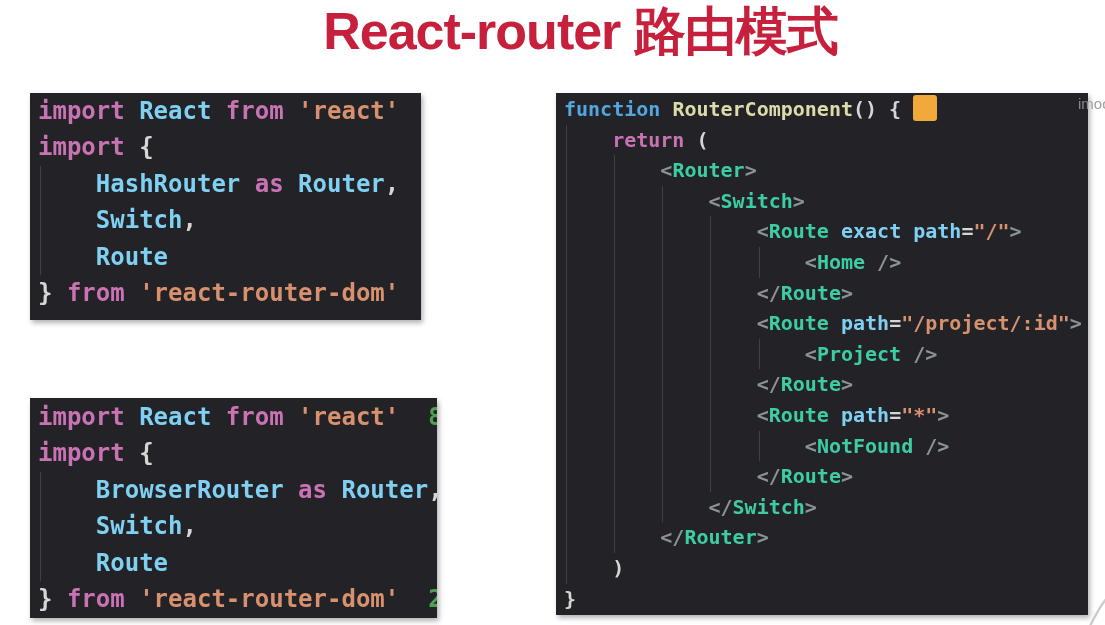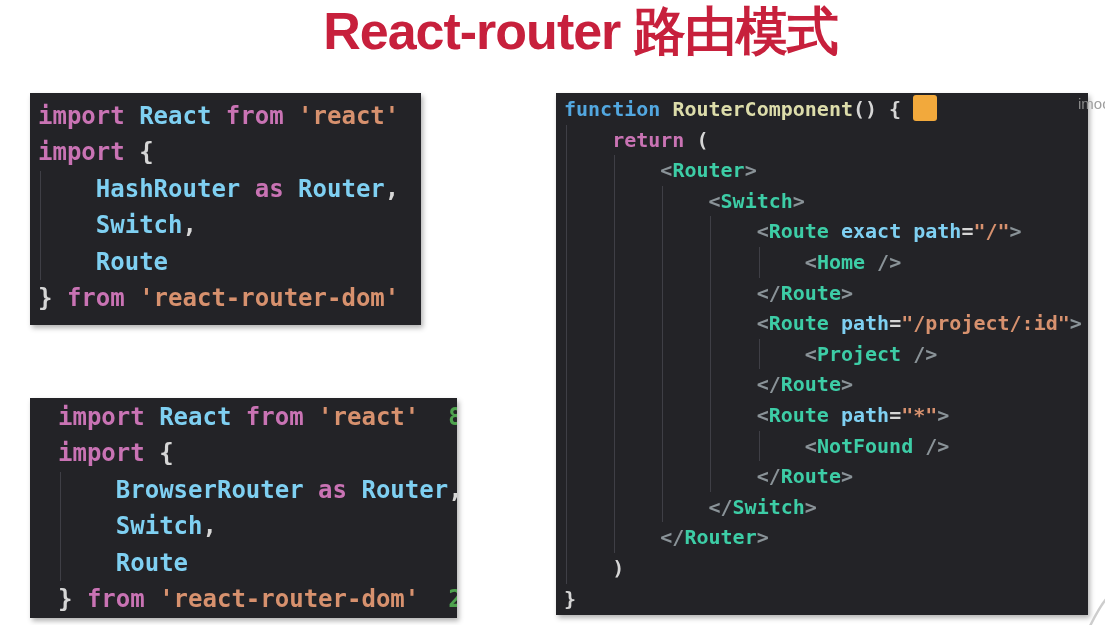--- a/index.html
+++ b/index.html
@@ -11,22 +11,22 @@
     font-family:"Liberation Sans",sans-serif;font-weight:bold;
     font-size:52px;line-height:62px;letter-spacing:-1px;
     color:var(--title-color,#C7203C);
   }
   .code-block{
     position:absolute;background:var(--editor-bg,#232327);
     font-family:"DejaVu Sans Mono","Liberation Mono",monospace;font-weight:bold;
     white-space:pre;overflow:hidden;
     box-shadow:2px 3px 5px rgba(0,0,0,.30);
   }
-  #block-hash   {left:30px;top:93px;width:391px;height:227px;font-size:24px;line-height:36.4px;padding-top:5px;}
-  #block-browser{left:30px;top:398px;width:407px;height:219px;font-size:24px;line-height:36.4px;padding-top:1px;padding-left:20px;}
+  #block-hash   {left:30px;top:93px;width:391px;height:227px;font-size:24px;line-height:36.4px;}
+  #block-browser{left:30px;top:398px;width:407px;height:219px;font-size:24px;line-height:36.4px;padding-top:1px;}
   #block-comp   {left:556px;top:93px;width:532px;height:521px;font-size:20px;line-height:30.6px;padding-top:1px;}
   .code-line{position:relative;padding-left:8px;}
   .indent-guide{position:absolute;top:0;bottom:0;width:0;border-left:1px solid var(--guide-color,#3F3F46);}
   .tok{position:relative;}
   .cursor-block{
     display:inline-block;width:2ch;height:1.28em;
     background:var(--tk-cursor,#F2A93C);border-radius:3px;
     vertical-align:-0.25em;position:relative;
   }
   .watermark{

